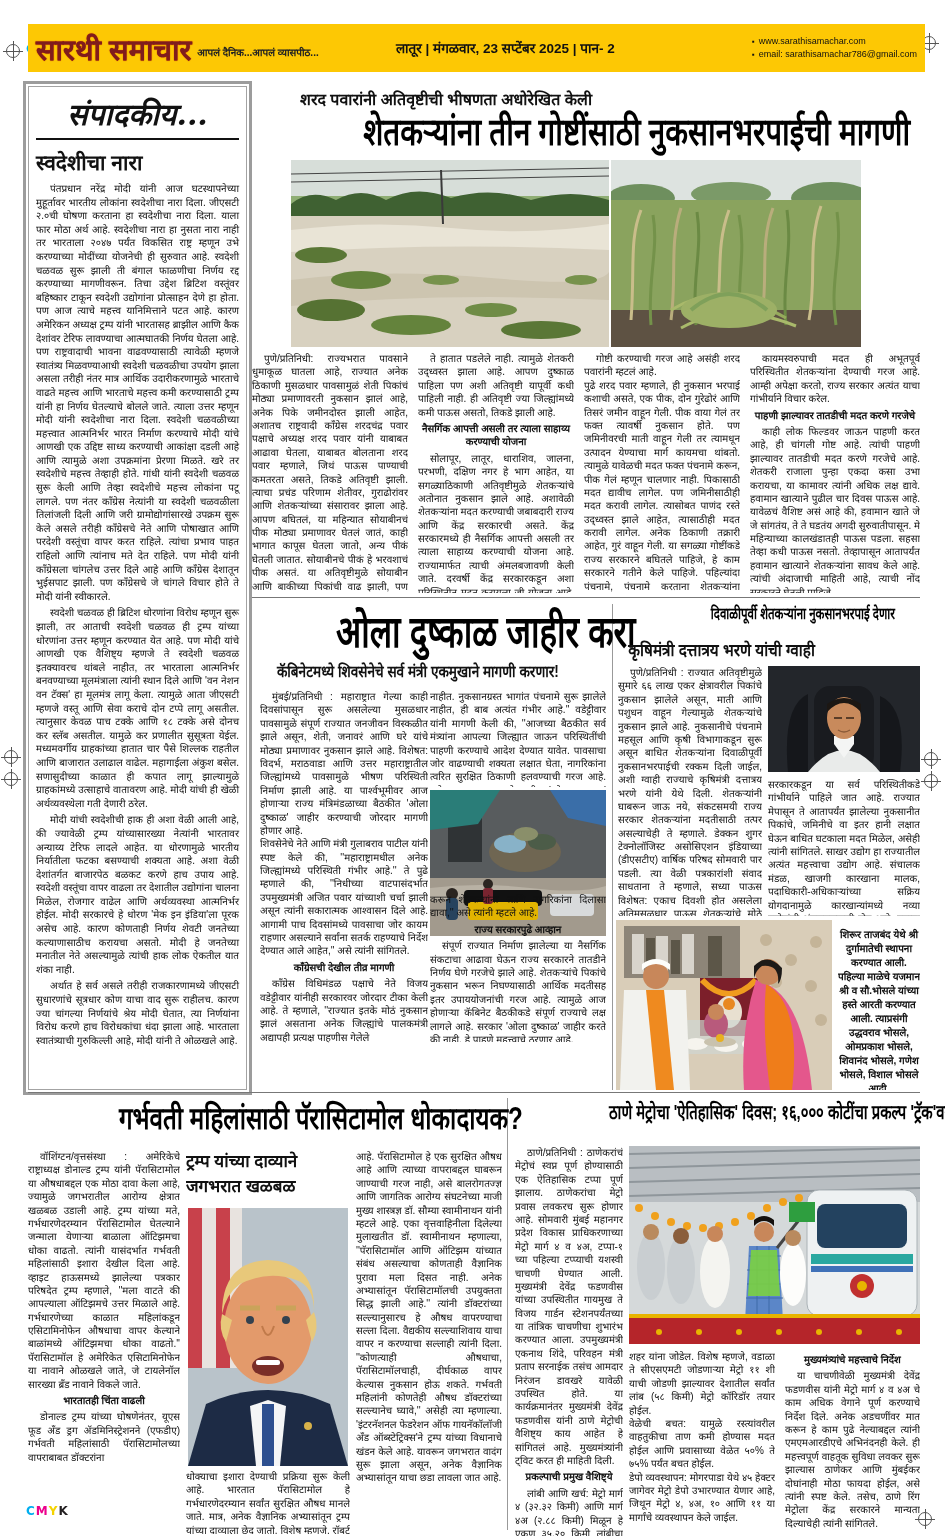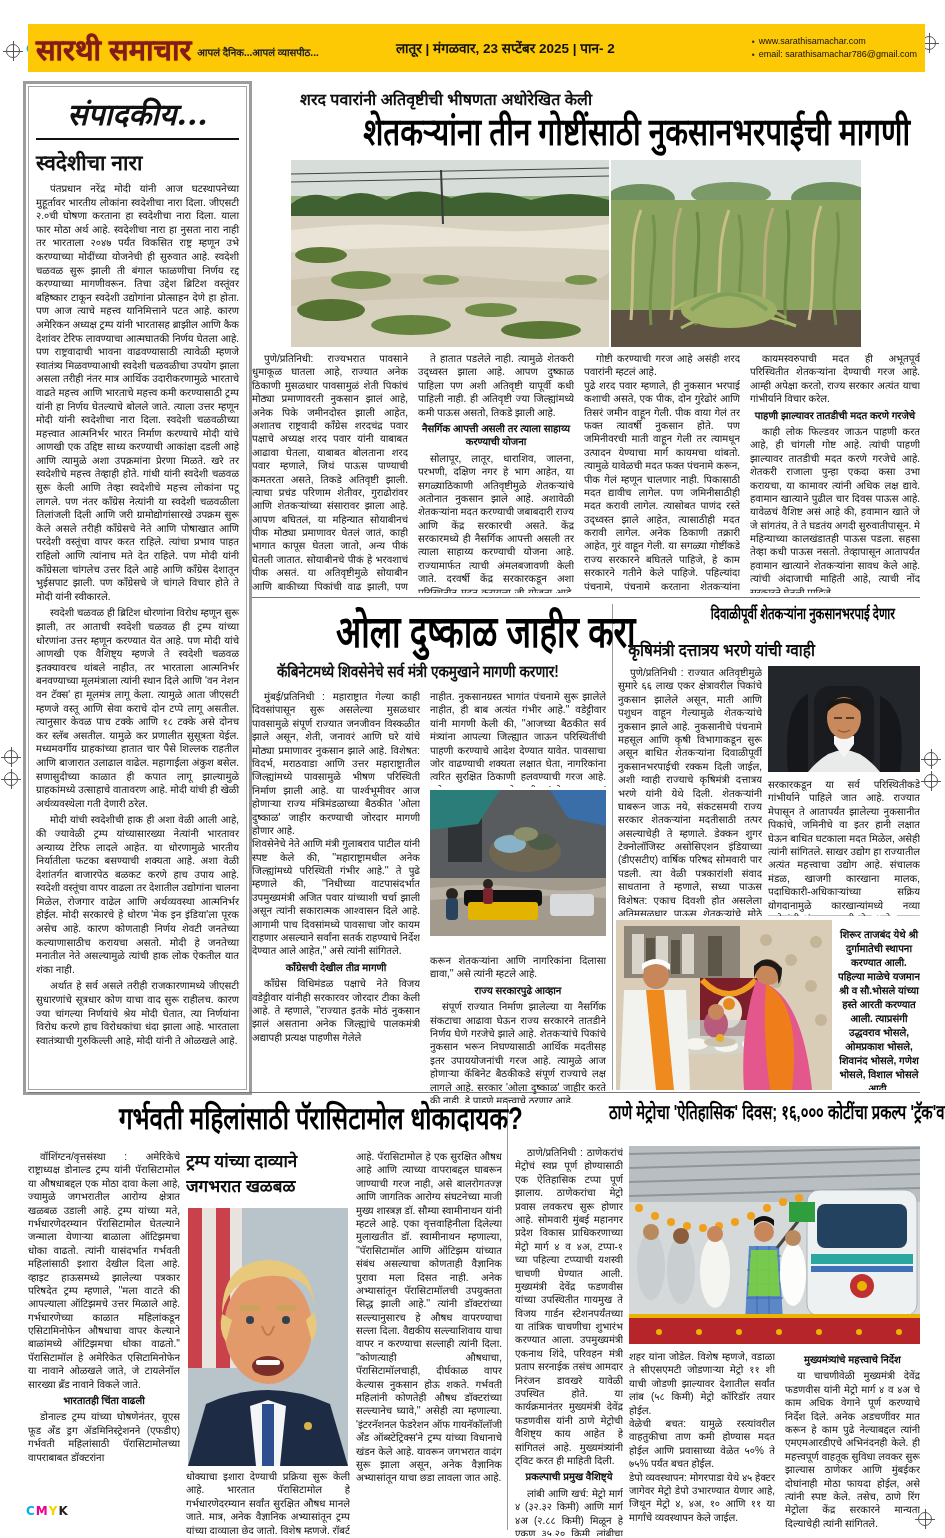--- a/index.html
+++ b/index.html
@@ -159,21 +159,21 @@
 
   <div class="rule-h" style="left:252px;top:597px;width:668px"></div>
   <div class="rule-v" style="left:612px;top:604px;height:486px"></div>
 
   <div class="hl" style="left:252px;top:600px;width:356px;font-size:44px">
     <span style="transform:scaleX(.75)">ओला दुष्काळ जाहीर करा</span>
   </div>
   <div class="subhead" style="left:252px;top:660px;width:356px;font-size:16px;white-space:nowrap">
     <span style="display:inline-block;transform:scaleX(.85);transform-origin:center">कॅबिनेटमध्ये शिवसेनेचे सर्व मंत्री एकमुखाने मागणी करणार!</span>
   </div>
-  <div class="tcol" style="left:252px;top:690px;width:168px;height:400px">
+  <div class="tcol" style="left:260px;top:690px;width:168px;height:400px">
     <p>मुंबई/प्रतिनिधी : महाराष्ट्रात गेल्या काही दिवसांपासून सुरू असलेल्या मुसळधार पावसामुळे संपूर्ण राज्यात जनजीवन विस्कळीत झाले असून, शेती, जनावरं आणि घरे यांचे मोठ्या प्रमाणावर नुकसान झाले आहे. विशेषत: विदर्भ, मराठवाडा आणि उत्तर महाराष्ट्रातील जिल्ह्यांमध्ये पावसामुळे भीषण परिस्थिती निर्माण झाली आहे. या पार्श्वभूमीवर आज होणाऱ्या राज्य मंत्रिमंडळाच्या बैठकीत 'ओला दुष्काळ' जाहीर करण्याची जोरदार मागणी होणार आहे.
 शिवसेनेचे नेते आणि मंत्री गुलाबराव पाटील यांनी स्पष्ट केले की, ''महाराष्ट्रामधील अनेक जिल्ह्यांमध्ये परिस्थिती गंभीर आहे.'' ते पुढे म्हणाले की, ''निधीच्या वाटपासंदर्भात उपमुख्यमंत्री अजित पवार यांच्याशी चर्चा झाली असून त्यांनी सकारात्मक आश्वासन दिले आहे. आगामी पाच दिवसांमध्ये पावसाचा जोर कायम राहणार असल्याने सर्वांना सतर्क राहण्याचे निर्देश देण्यात आले आहेत,'' असे त्यांनी सांगितले.</p>
     <p class="sub">काँग्रेसची देखील तीव्र मागणी</p>
     <p>काँग्रेस विधिमंडळ पक्षाचे नेते विजय वडेट्टीवार यांनीही सरकारवर जोरदार टीका केली आहे. ते म्हणाले, ''राज्यात इतके मोठं नुकसान झालं असताना अनेक जिल्ह्यांचे पालकमंत्री अद्यापही प्रत्यक्ष पाहणीस गेलेले</p>
   </div>
   <div class="tcol" style="left:430px;top:690px;width:176px;height:97px">
     <p style="text-indent:0">नाहीत. नुकसानग्रस्त भागांत पंचनामे सुरू झालेले नाहीत, ही बाब अत्यंत गंभीर आहे.'' वडेट्टीवार यांनी मागणी केली की, ''आजच्या बैठकीत सर्व मंत्र्यांना आपल्या जिल्ह्यात जाऊन परिस्थितींची पाहणी करण्याचे आदेश देण्यात यावेत. पावसाचा जोर वाढण्याची शक्यता लक्षात घेता, नागरिकांना त्वरित सुरक्षित ठिकाणी हलवण्याची गरज आहे. तसेच, राज्य सरकारने त्वरीत 'ओला दुष्काळ' जाहीर</p>
   </div>
   <div class="photo" style="left:430px;top:790px;width:176px;height:146px">
     <svg viewBox="0 0 176 146" width="176" height="146">
@@ -189,21 +189,21 @@
       <path d="M0 98 Q50 92 100 98 T176 96 L176 108 Q90 102 0 110 Z" fill="#b8b1a4"></path>
       <rect x="34" y="100" width="78" height="16" rx="4" fill="#111"></rect>
       <rect x="38" y="112" width="70" height="18" rx="3" fill="#e2b400"></rect>
       <rect x="120" y="104" width="44" height="22" rx="4" fill="#d8dadb"></rect>
       <circle cx="22" cy="104" r="6" fill="#2a2420"></circle>
       <rect x="16" y="108" width="12" height="22" rx="4" fill="#27435e"></rect>
       <circle cx="58" cy="94" r="5" fill="#2a2420"></circle>
       <rect x="53" y="98" width="10" height="16" rx="3" fill="#7a2430"></rect>
     </svg>
   </div>
-  <div class="tcol" style="left:430px;top:954px;width:176px;height:149px">
+  <div class="tcol" style="left:430px;top:893px;width:176px;height:149px">
     <p style="text-indent:0">करून शेतकऱ्यांना आणि नागरिकांना दिलासा द्यावा,'' असे त्यांनी म्हटले आहे.</p>
     <p class="sub">राज्य सरकारपुढे आव्हान</p>
     <p>संपूर्ण राज्यात निर्माण झालेल्या या नैसर्गिक संकटाचा आढावा घेऊन राज्य सरकारने तातडीने निर्णय घेणे गरजेचे झाले आहे. शेतकऱ्यांचे पिकांचे नुकसान भरून निघण्यासाठी आर्थिक मदतीसह इतर उपाययोजनांची गरज आहे. त्यामुळे आज होणाऱ्या कॅबिनेट बैठकीकडे संपूर्ण राज्याचे लक्ष लागले आहे. सरकार 'ओला दुष्काळ' जाहीर करते की नाही, हे पाहणे महत्त्वाचे ठरणार आहे.</p>
   </div>
 
   <div class="hl" style="left:618px;top:602px;width:302px;font-size:16px">
     <span style="transform:scaleX(.72)">दिवाळीपूर्वी शेतकऱ्यांना नुकसानभरपाई देणार</span>
   </div>
   <div class="subhead" style="left:618px;top:638px;width:302px;font-size:17px;white-space:nowrap">
     <span style="display:inline-block;transform:scaleX(.9);transform-origin:center">कृषिमंत्री दत्तात्रय भरणे यांची ग्वाही</span>

